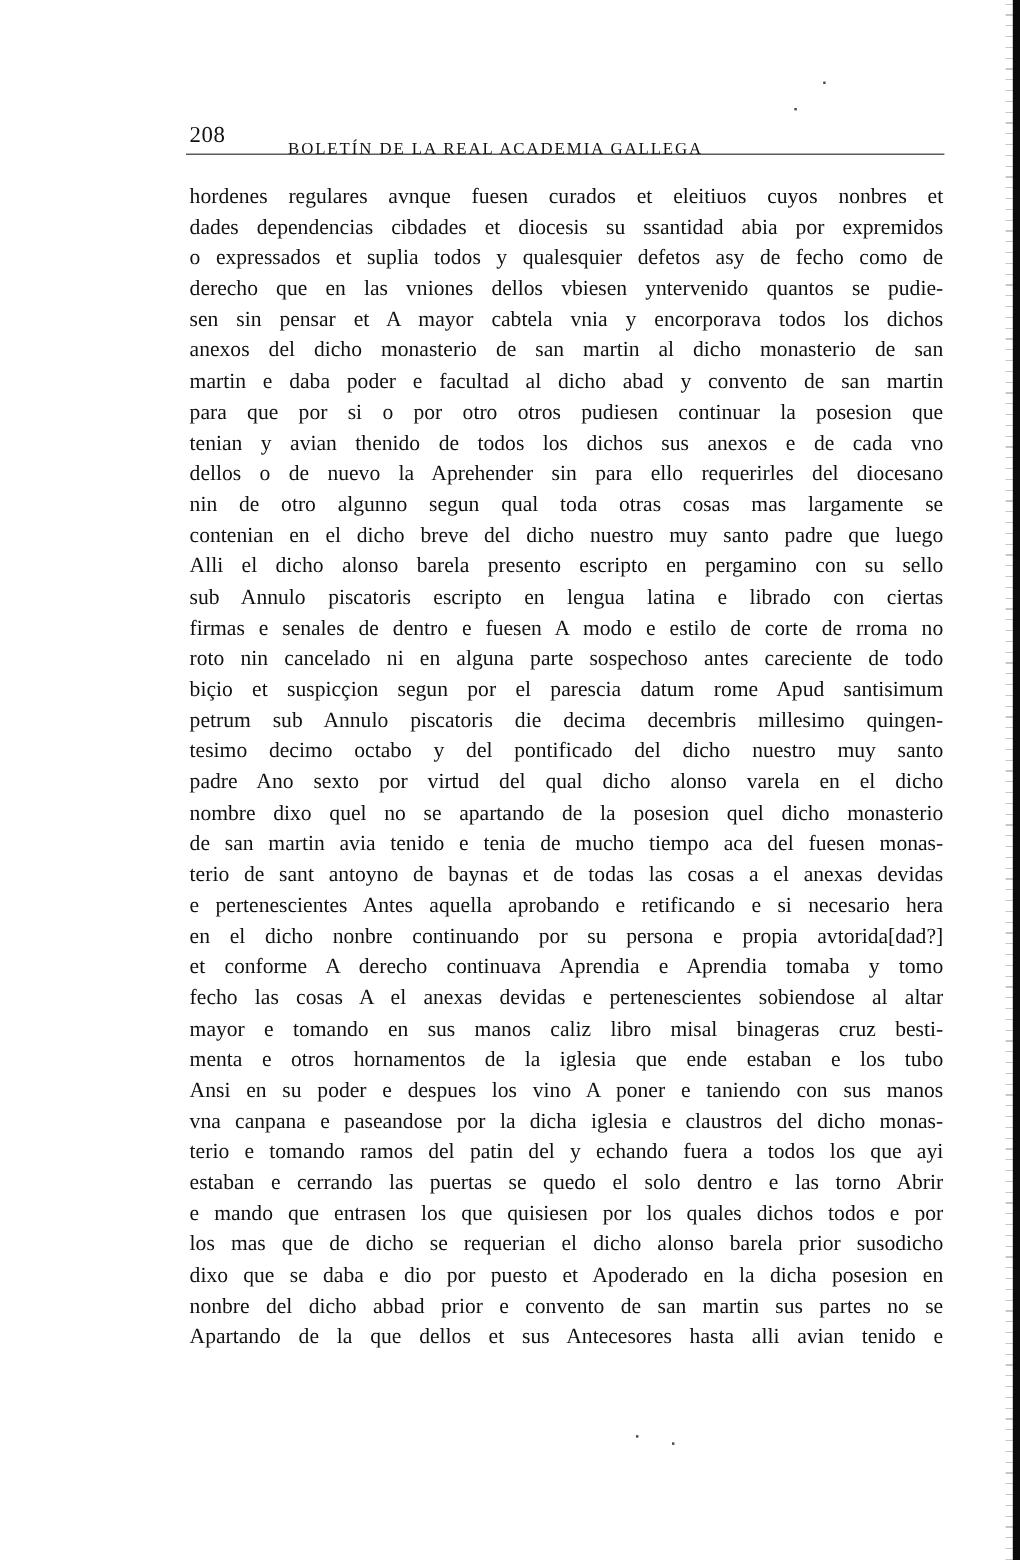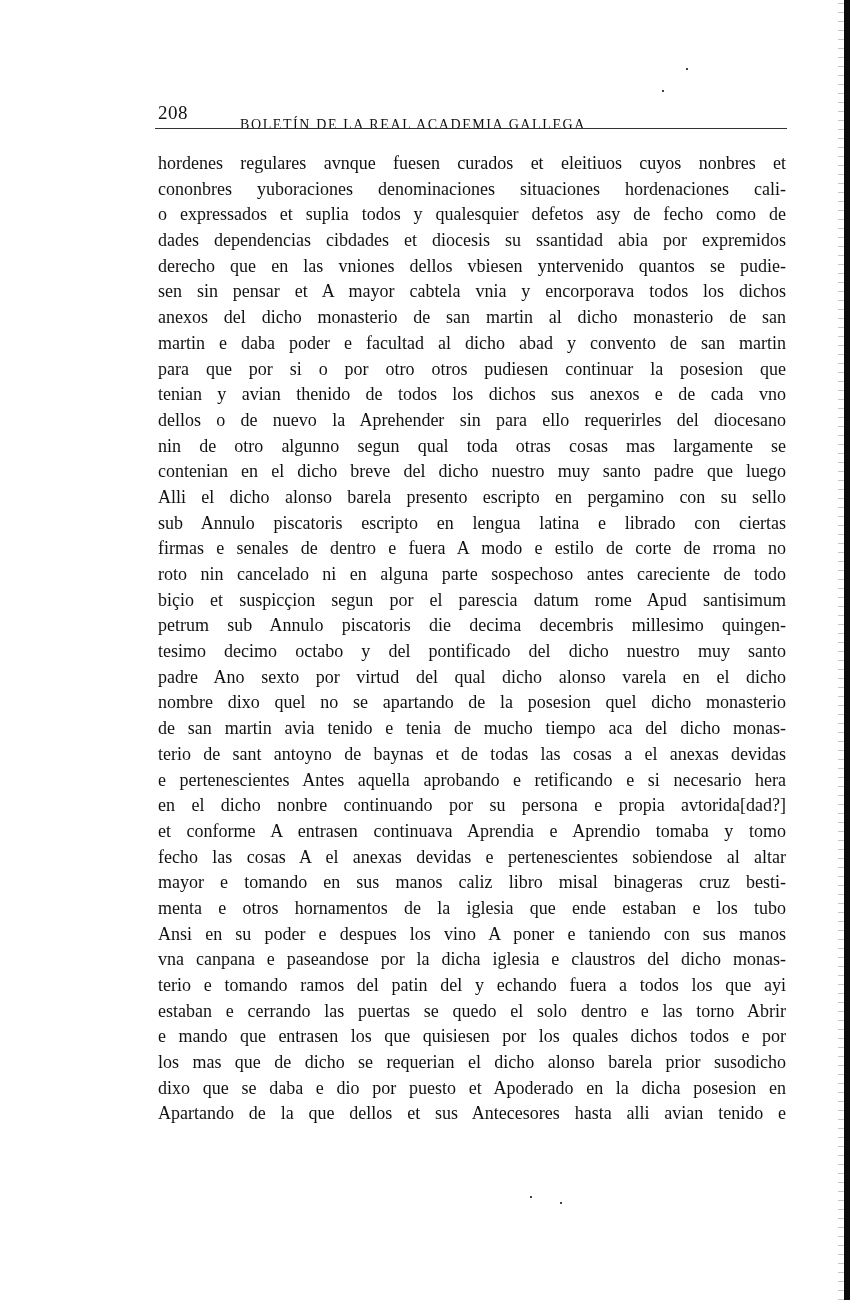--- a/index.html
+++ b/index.html
@@ -102,56 +102,56 @@
 <div class="page">
 
   <div class="running-head">
     <span class="page-number">208</span>
     <span class="journal-title">BOLETÍN DE LA REAL ACADEMIA GALLEGA</span>
   </div>
   <div class="head-rule"></div>
 
   <div class="body-text">
     <span class="line">hordenes regulares avnque fuesen curados et eleitiuos cuyos nonbres et</span>
-    <span class="line">cononbres yuboraciones denominaciones situaciones hordenaciones cali-</span>
+    <span class="line">dades dependencias cibdades et diocesis su ssantidad abia por expremidos</span>
     <span class="line">o expressados et suplia todos y qualesquier defetos asy de fecho como de</span>
-    <span class="line">dades dependencias cibdades et diocesis su ssantidad abia por expremidos</span>
     <span class="line">derecho que en las vniones dellos vbiesen yntervenido quantos se pudie-</span>
     <span class="line">sen sin pensar et A mayor cabtela vnia y encorporava todos los dichos</span>
     <span class="line">anexos del dicho monasterio de san martin al dicho monasterio de san</span>
     <span class="line">martin e daba poder e facultad al dicho abad y convento de san martin</span>
     <span class="line">para que por si o por otro otros pudiesen continuar la posesion que</span>
     <span class="line">tenian y avian thenido de todos los dichos sus anexos e de cada vno</span>
     <span class="line">dellos o de nuevo la Aprehender sin para ello requerirles del diocesano</span>
     <span class="line">nin de otro algunno segun qual toda otras cosas mas largamente se</span>
     <span class="line">contenian en el dicho breve del dicho nuestro muy santo padre que luego</span>
     <span class="line">Alli el dicho alonso barela presento escripto en pergamino con su sello</span>
     <span class="line">sub Annulo piscatoris escripto en lengua latina e librado con ciertas</span>
-    <span class="line">firmas e senales de dentro e fuera A modo e estilo de corte de rroma no</span>
+    <span class="line">firmas e senales de dentro e fuesen A modo e estilo de corte de rroma no</span>
     <span class="line">roto nin cancelado ni en alguna parte sospechoso antes careciente de todo</span>
     <span class="line">biçio et suspicçion segun por el parescia datum rome Apud santisimum</span>
     <span class="line">petrum sub Annulo piscatoris die decima decembris millesimo quingen-</span>
     <span class="line">tesimo decimo octabo y del pontificado del dicho nuestro muy santo</span>
     <span class="line">padre Ano sexto por virtud del qual dicho alonso varela en el dicho</span>
     <span class="line">nombre dixo quel no se apartando de la posesion quel dicho monasterio</span>
-    <span class="line">de san martin avia tenido e tenia de mucho tiempo aca del dicho monas-</span>
+    <span class="line">de san martin avia tenido e tenia de mucho tiempo aca del fuesen monas-</span>
     <span class="line">terio de sant antoyno de baynas et de todas las cosas a el anexas devidas</span>
     <span class="line">e pertenescientes Antes aquella aprobando e retificando e si necesario hera</span>
     <span class="line">en el dicho nonbre continuando por su persona e propia avtorida[dad?]</span>
-    <span class="line">et conforme A entrasen continuava Aprendia e Aprendio tomaba y tomo</span>
+    <span class="line">et conforme A derecho continuava Aprendia e Aprendia tomaba y tomo</span>
     <span class="line">fecho las cosas A el anexas devidas e pertenescientes sobiendose al altar</span>
     <span class="line">mayor e tomando en sus manos caliz libro misal binageras cruz besti-</span>
     <span class="line">menta e otros hornamentos de la iglesia que ende estaban e los tubo</span>
     <span class="line">Ansi en su poder e despues los vino A poner e taniendo con sus manos</span>
     <span class="line">vna canpana e paseandose por la dicha iglesia e claustros del dicho monas-</span>
     <span class="line">terio e tomando ramos del patin del y echando fuera a todos los que ayi</span>
     <span class="line">estaban e cerrando las puertas se quedo el solo dentro e las torno Abrir</span>
     <span class="line">e mando que entrasen los que quisiesen por los quales dichos todos e por</span>
     <span class="line">los mas que de dicho se requerian el dicho alonso barela prior susodicho</span>
     <span class="line">dixo que se daba e dio por puesto et Apoderado en la dicha posesion en</span>
+    <span class="line">nonbre del dicho abbad prior e convento de san martin sus partes no se</span>
     <span class="line last">Apartando de la que dellos et sus Antecesores hasta alli avian tenido e</span>
   </div>
 
   <div class="speck" style="left:686px; top:68px;"></div>
   <div class="speck" style="left:662px; top:90px;"></div>
   <div class="speck" style="left:530px; top:1196px;"></div>
   <div class="speck" style="left:560px; top:1202px;"></div>
 
   <div class="scan-edge-speckle"></div>
   <div class="scan-edge"></div>

